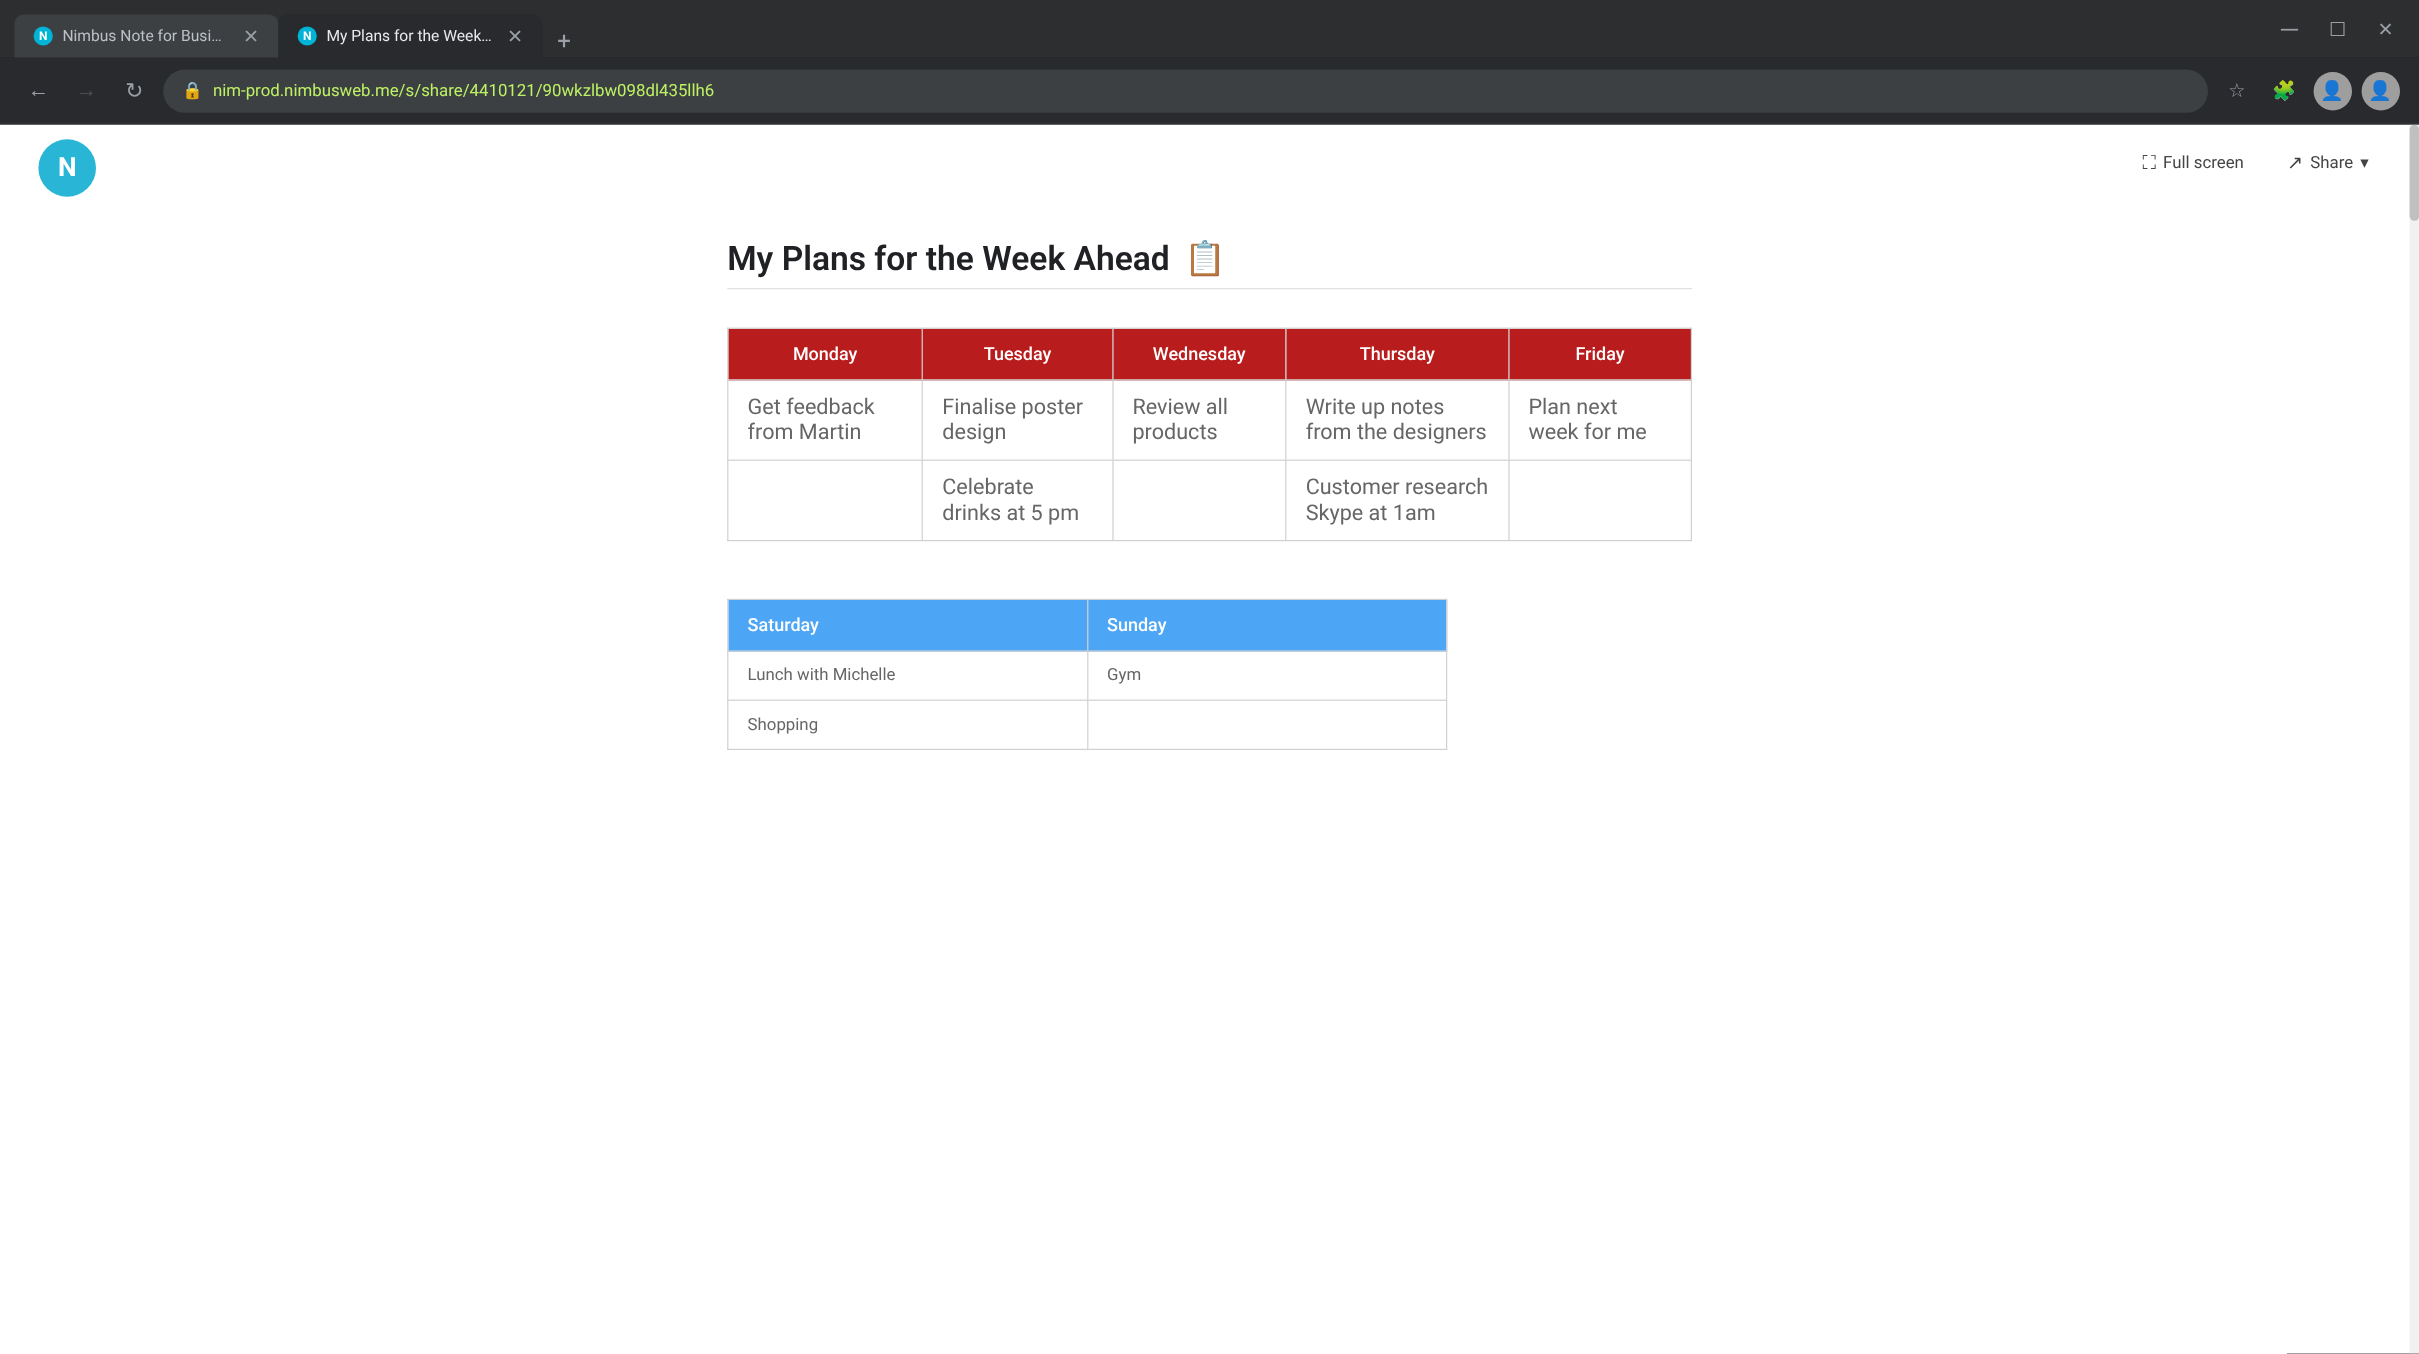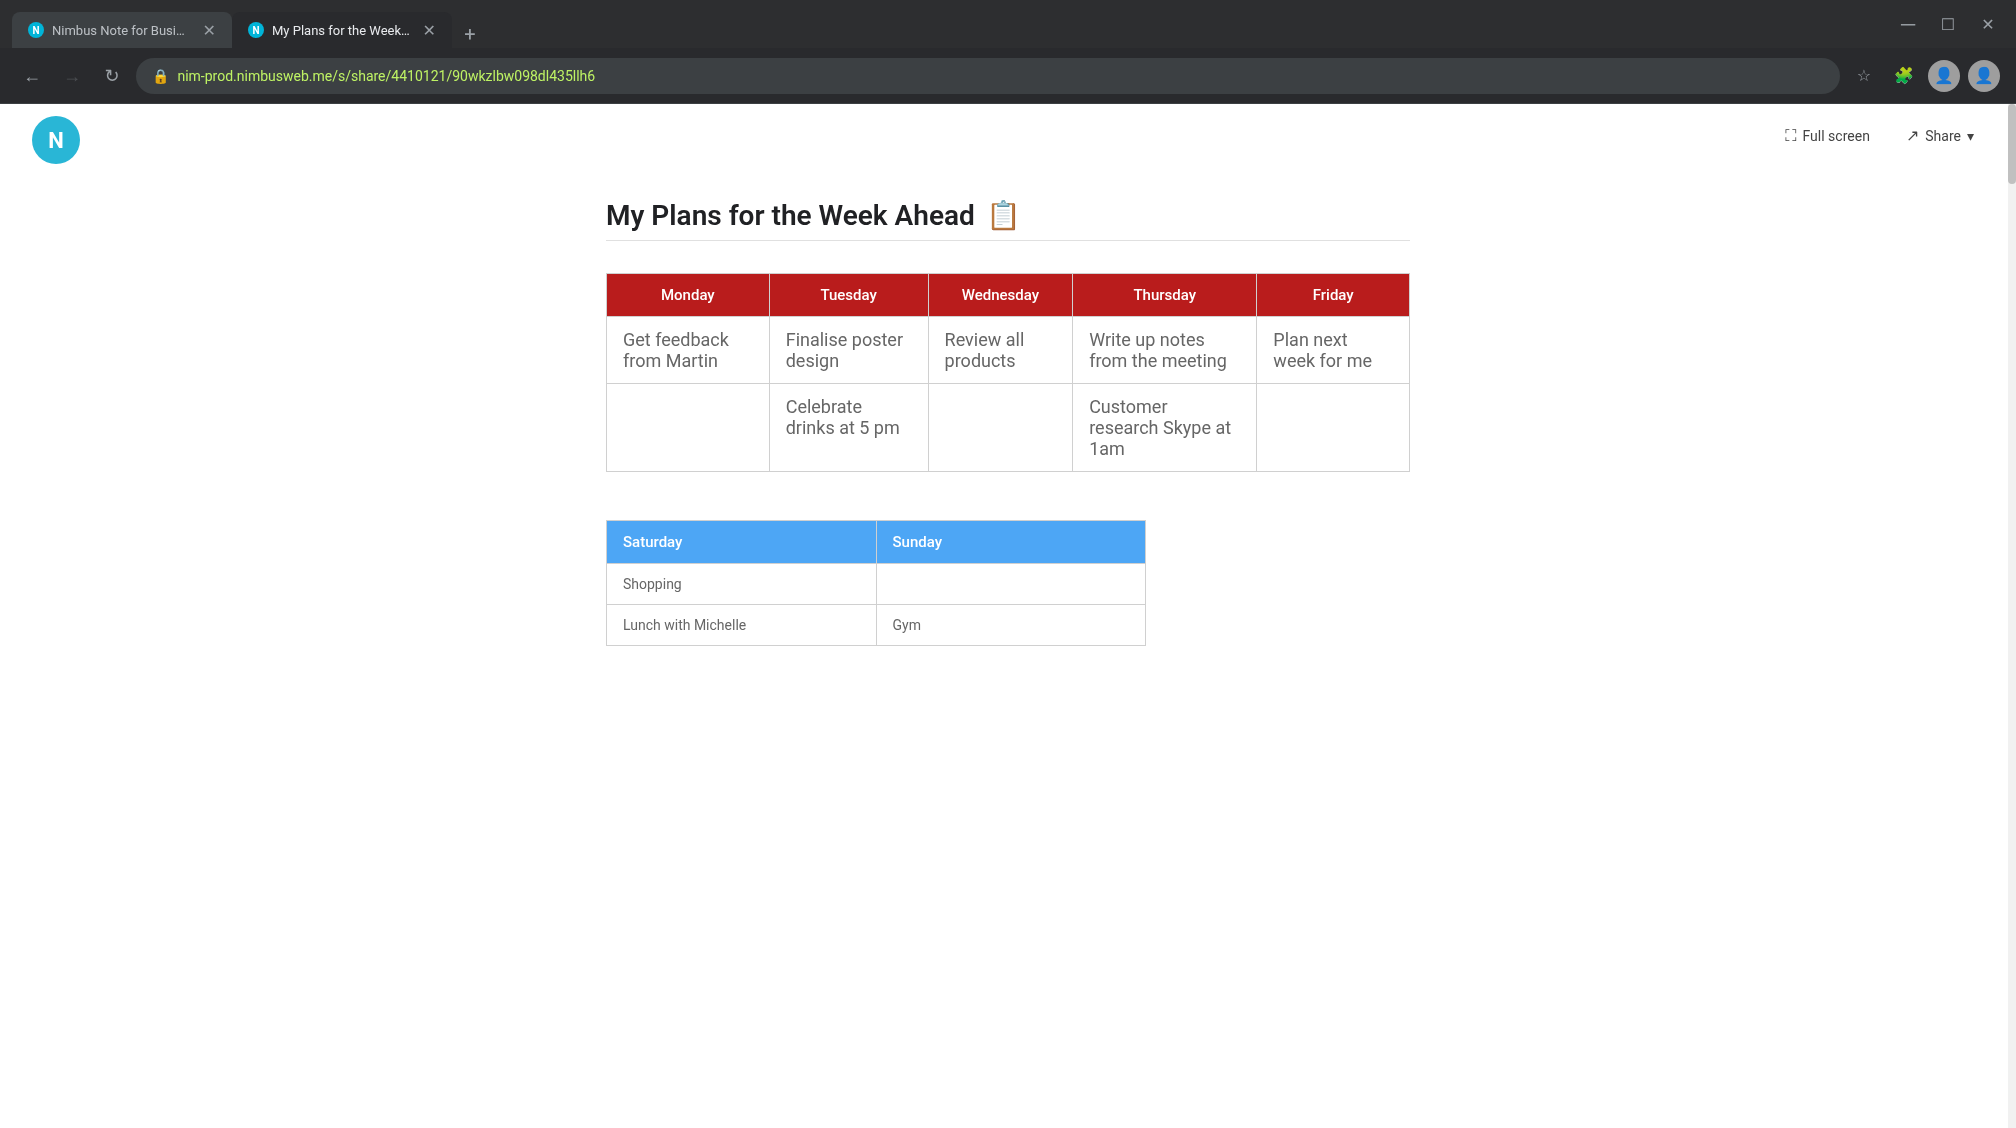--- a/index.html
+++ b/index.html
@@ -42,21 +42,21 @@
     .doc-area { max-width: 900px; margin: 0 auto; padding: 32px 48px 80px; }
     .doc-title { font-size: 28px; font-weight: 600; color: #202124; margin-bottom: 8px; display: flex; align-items: center; gap: 12px; }
     .doc-divider { height: 1px; background: #e0e0e0; margin-bottom: 32px; }
 
     
     .week-table { border-collapse: collapse; width: 100%; margin-bottom: 48px; }
     .week-table th { background: #b91c1c; color: white; padding: 12px 16px; text-align: center; font-size: 15px; font-weight: 500; border: 1px solid #d0d0d0; }
     .week-table td { padding: 12px 16px; border: 1px solid #d0d0d0; font-size: 18px; color: #666; vertical-align: top; min-width: 120px; min-height: 40px; }
 
     
-    .weekend-table { border-collapse: collapse; width: 540px; margin-bottom: 48px; }
+    .weekend-table { border-collapse: collapse; width: 600px; margin-bottom: 48px; }
     .weekend-table th { background: #4da6f5; color: white; padding: 12px 16px; text-align: left; font-size: 15px; font-weight: 500; border: 1px solid #d0d0d0; width: 270px; }
     .weekend-table td { padding: 12px 16px; border: 1px solid #d0d0d0; font-size: 14px; color: #666; vertical-align: top; width: 270px; min-height: 40px; }
 
     
     .page-content::-webkit-scrollbar { width: 8px; }
     .page-content::-webkit-scrollbar-track { background: #f1f1f1; }
     .page-content::-webkit-scrollbar-thumb { background: #c0c0c0; border-radius: 4px; }
   </style>
 </head>
 <body>
@@ -133,21 +133,21 @@
           <th>Wednesday</th>
           <th>Thursday</th>
           <th>Friday</th>
         </tr>
       </thead>
       <tbody>
         <tr>
           <td>Get feedback from Martin</td>
           <td>Finalise poster design</td>
           <td>Review all products</td>
-          <td>Write up notes from the meeting</td>
+          <td>Write up notes from the designers</td>
           <td>Plan next week for me</td>
         </tr>
         <tr>
           <td></td>
           <td>Celebrate drinks at 5 pm</td>
           <td></td>
           <td>Customer research Skype at 1am</td>
           <td></td>
         </tr>
       </tbody>
@@ -155,26 +155,26 @@
 
     <table class="weekend-table">
       <thead>
         <tr>
           <th>Saturday</th>
           <th>Sunday</th>
         </tr>
       </thead>
       <tbody>
         <tr>
+          <td>Lunch with Michelle</td>
+          <td>Gym</td>
+        </tr>
+        <tr>
           <td>Shopping</td>
           <td></td>
-        </tr>
-        <tr>
-          <td>Lunch with Michelle</td>
-          <td>Gym</td>
         </tr>
       </tbody>
     </table>
   </div>
 
   <div style="position:absolute;right:0;top:0;width:8px;height:100%;background:#f1f1f1;">
     <div style="position:absolute;top:0;width:8px;height:80px;background:#c0c0c0;border-radius:4px;"></div>
   </div>
 </div>
 

